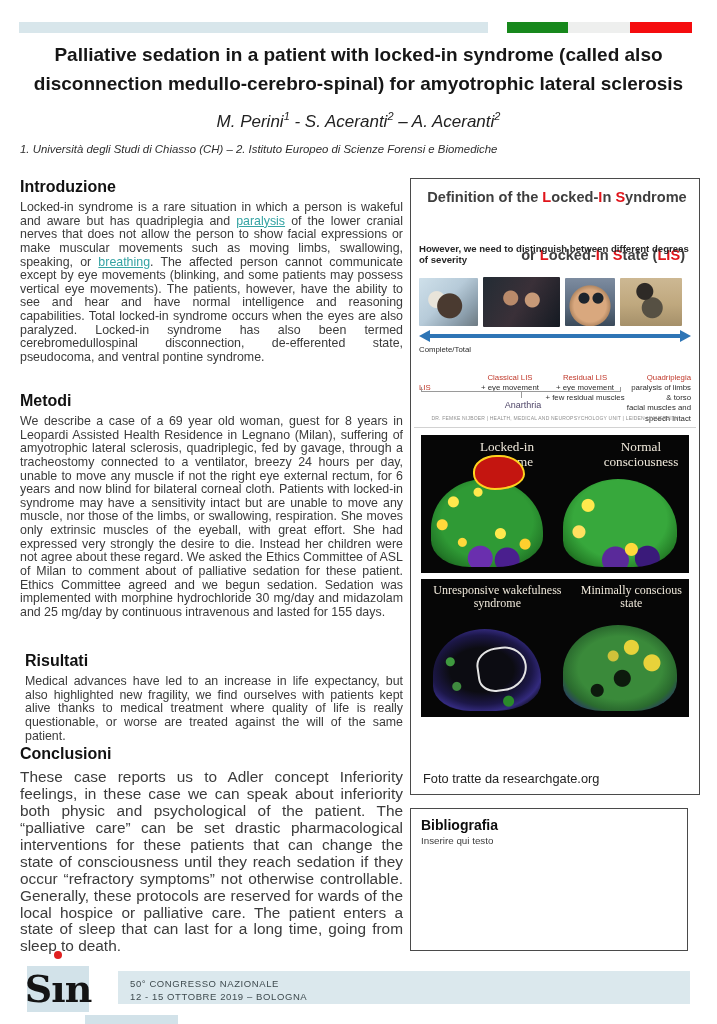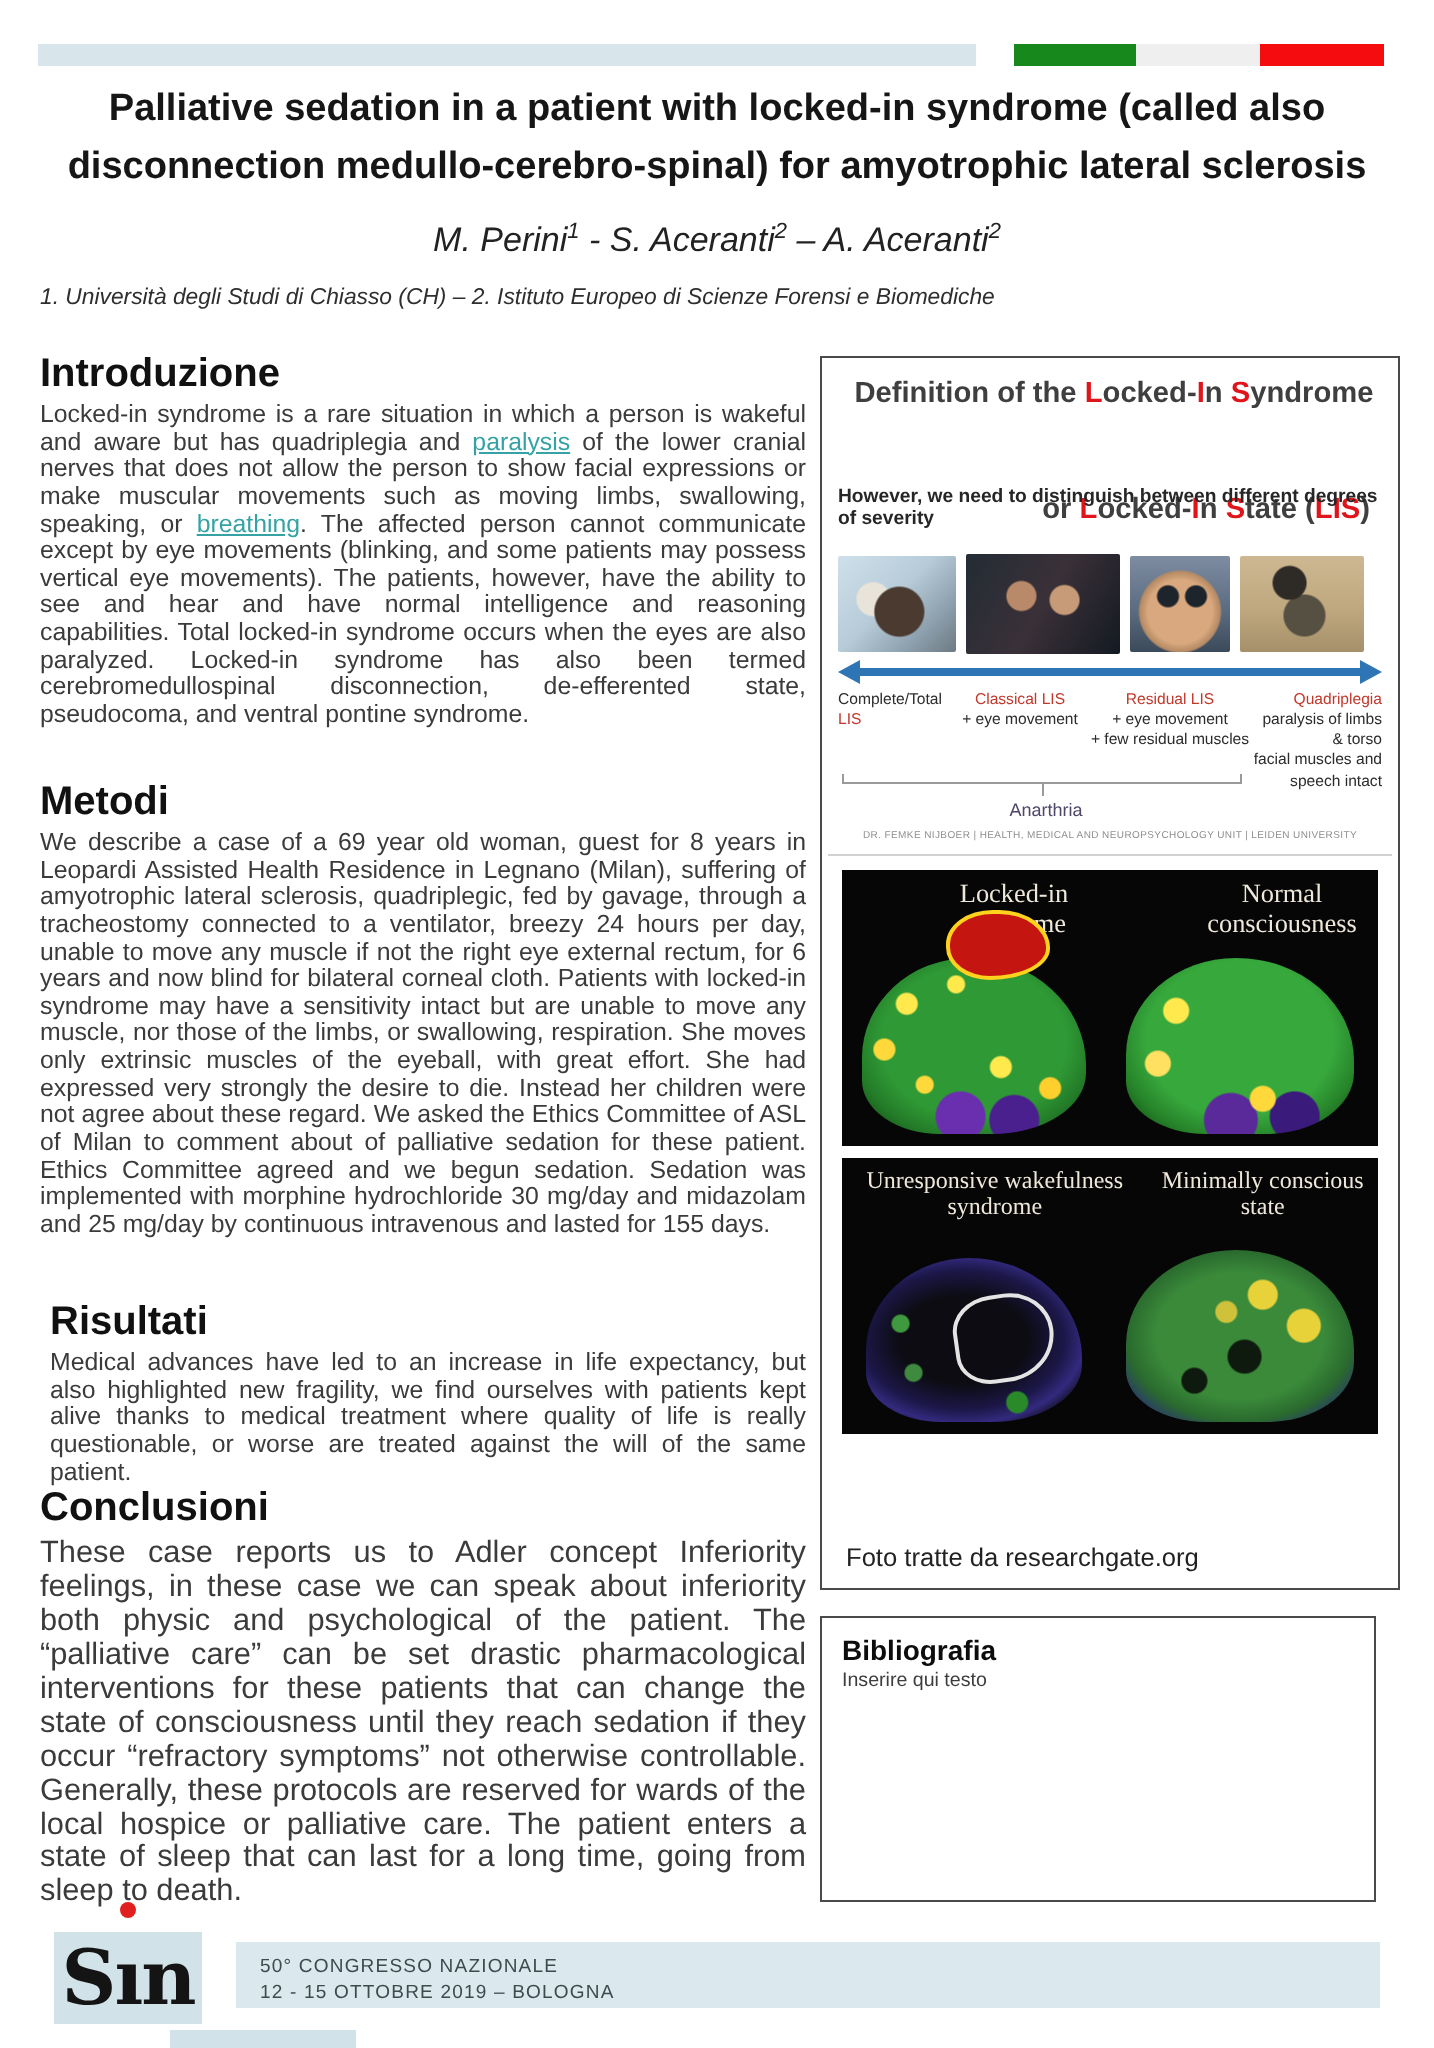--- a/index.html
+++ b/index.html
@@ -17,21 +17,21 @@
   .title{position:absolute;top:40px;left:30px;width:657px;text-align:center;
          font-size:19px;font-weight:bold;color:#161616;line-height:1.55;}
   .authors{position:absolute;top:110px;left:0;width:717px;text-align:center;
            font-style:italic;font-size:17px;color:#222;}
   .authors sup{font-size:11px;}
   .affil{position:absolute;top:143px;left:20px;width:690px;font-style:italic;
          font-size:11.4px;color:#2e2e2e;}
 
   
   .section{position:absolute;left:20px;width:383px;}
-  .sec-h{font-size:20px;font-weight:bold;color:#111;line-height:22px;margin:0 0 3px 0;}
+  .sec-h{font-size:16px;font-weight:bold;color:#111;line-height:22px;margin:0 0 3px 0;}
   .body-sm{font-size:12.4px;line-height:1.1;text-align:justify;color:#3b3b3b;margin:0;}
   .body-lg{font-size:15.4px;line-height:1.1;text-align:justify;color:#3b3b3b;margin:4px 0 0 0;}
   .tlink{color:#35a3a3;text-decoration:underline;cursor:pointer;}
   .sec-intro{top:176px;}
   .sec-metodi{top:390px;}
   .sec-risultati{top:650px;padding-left:5px;width:378px;}
   .sec-conclusioni{top:743px;}
 
   
   .panel{position:absolute;left:410px;top:178px;width:288px;height:615px;
@@ -67,21 +67,21 @@
   .sev-arrow::before,.sev-arrow::after{content:"";position:absolute;top:0;
     border-top:6px solid transparent;border-bottom:6px solid transparent;}
   .sev-arrow::before{left:0;border-right:11px solid #2e75b6;}
   .sev-arrow::after{right:0;border-left:11px solid #2e75b6;}
   .sev-cols{position:absolute;left:8px;top:166px;width:272px;display:flex;font-size:7.8px;line-height:1.3;}
   .sc{white-space:nowrap;}
   .sc1{width:56px;text-align:left;}
   .sc2{width:70px;text-align:center;}
   .sc3{width:80px;text-align:center;}
   .sc4{width:66px;text-align:right;}
-  .sev-cols .redl{color:#c0392b;}
+  .sev-cols .redl{color:#c0392b;margin-top:28px;}
   .sev-cols .blkl{color:#2c2c2c;}
   .bracket{position:absolute;left:10px;top:212px;width:200px;border-top:1px solid #9a9a9a;height:0;}
   .bracket::before,.bracket::after{content:"";position:absolute;top:-5px;width:1px;height:5px;background:#9a9a9a;}
   .bracket::before{left:0;}
   .bracket::after{right:0;}
   .btick{position:absolute;left:110px;top:212px;width:1px;height:7px;background:#9a9a9a;}
   .anarthria{position:absolute;left:70px;top:221px;width:84px;text-align:center;
              font-size:9px;color:#4f4668;}
   .credit{position:absolute;left:8px;top:236px;width:272px;text-align:center;
           font-size:5px;color:#8f8f8f;letter-spacing:.2px;}
@@ -143,21 +143,21 @@
       radial-gradient(ellipse at 50% 50%,#3a8a3a 0 52%,#2a6a2e 70%,#2a2a7e 88%,#10102a 100%);}
   .foto-cap{position:absolute;left:12px;top:592px;font-size:12.8px;color:#222;}
 
   
   .biblio{position:absolute;left:410px;top:808px;width:278px;height:143px;
           border:1px solid #4a4a4a;padding:8px 10px;box-sizing:border-box;}
   .biblio-h{font-size:14px;font-weight:bold;color:#0d0d0d;margin:0;}
   .biblio-p{font-size:9.8px;color:#3d3d3d;margin:2px 0 0 0;}
 
   
-  .logo-box{position:absolute;left:27px;top:966px;width:74px;height:46px;background:#d2e2e9;
+  .logo-box{position:absolute;left:27px;top:966px;width:62px;height:46px;background:#d2e2e9;
             display:flex;align-items:center;justify-content:center;}
   .logo{font-family:"DejaVu Serif","Liberation Serif",serif;font-weight:bold;
         font-size:38px;color:#141414;letter-spacing:-1px;line-height:1;}
   .logo .li{position:relative;}
   .logo .dot{position:absolute;left:50%;transform:translateX(-50%);top:-15px;
              width:8px;height:8px;border-radius:50%;background:#e02020;}
   .congress-bar{position:absolute;left:118px;top:971px;width:572px;height:33px;background:#dbe8ed;
                 display:flex;flex-direction:column;justify-content:flex-end;padding-left:12px;
                 box-sizing:border-box;font-size:9.5px;color:#3e4a4e;letter-spacing:.6px;line-height:1.35;}
   .partial-bar{position:absolute;left:85px;top:1015px;width:93px;height:9px;background:#d2e2e9;}

